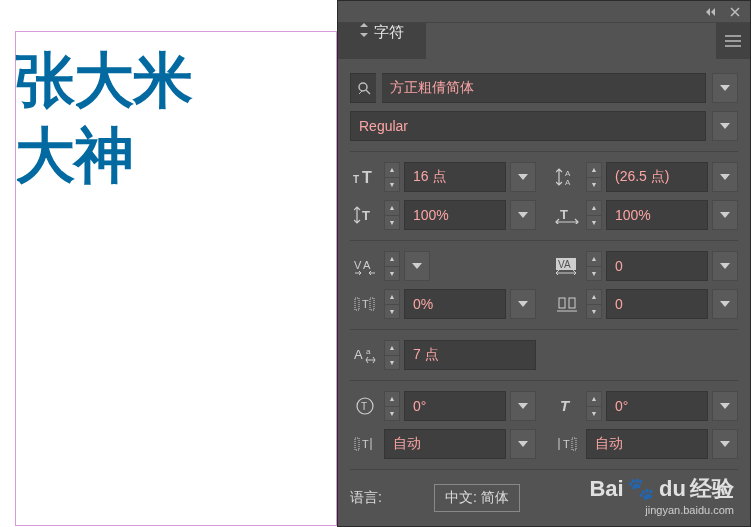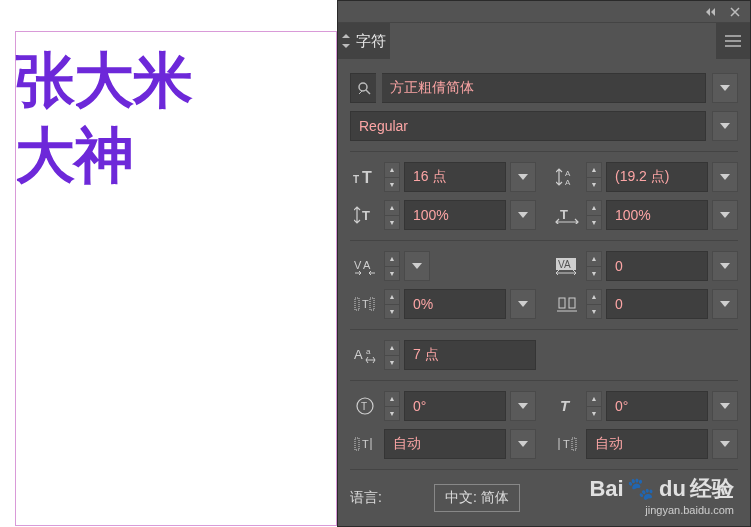--- a/index.html
+++ b/index.html
@@ -13,21 +13,21 @@
   .canvas-frame {
     position: absolute;
     left: 15px; top: 31px;
     width: 322px; height: 495px;
     border: 1px solid #d99ad8;
     background: #fff;
   }
   .canvas-text {
     position: absolute;
     left: 15px; top: 44px;
-    color: #6d28d9;
+    color: #0369a1;
     font-weight: 900;
     line-height: 1.25;
     font-size: 60px;
     font-family: "SimHei", "Microsoft YaHei", serif;
   }
   .canvas-text div { letter-spacing: -1px; }
   .panel {
     position: absolute;
     left: 337px; top: 0;
     width: 414px; height: 527px;
@@ -48,22 +48,22 @@
   }
   .mini-icon { width: 14px; height: 14px; display: flex; align-items: center; justify-content: center; fill: #bcbcbc; }
   .tab-bar {
     height: 36px;
     display: flex;
     align-items: stretch;
     background: #535353;
   }
   .tab-active {
     background: #424242;
-    display: flex; align-items: center;
-    padding: 0 4px;
+    display: flex; 
+    padding: 0 22px;
     gap: 6px;
     color: #e8e8e8;
     font-size: 15px;
   }
   .tab-grip { color: #bcbcbc; font-size: 11px; }
   .tab-rest { flex: 1; background: #535353; }
   .menu-icon {
     width: 34px;
     display: flex; align-items: center; justify-content: center;
     background: #424242;
@@ -234,21 +234,21 @@
           <svg width="22" height="20" viewBox="0 0 22 20">
               <path d="M3 2 L3 18 M0 5 L3 2 L6 5 M0 15 L3 18 L6 15" stroke="#cfcfcf" stroke-width="1.2" fill="none"></path>
               <text x="9" y="9" font-size="8" fill="#cfcfcf">A</text>
               <text x="9" y="18" font-size="8" fill="#cfcfcf">A</text>
             </svg>
         </div>
         <div class="spinner">
             <div class="up">▲</div>
             <div class="dn">▼</div>
           </div>
-        <div class="field">(19.2 点)</div>
+        <div class="field">(26.5 点)</div>
         <div class="dd-btn">
             <svg width="10" height="6" viewBox="0 0 10 6">
               <path d="M0 0 L10 0 L5 6 Z" fill="#cfcfcf"></path>
             </svg>
           </div>
       </div>
     </div>
 
     <div class="row grid2">
       <div class="half">

